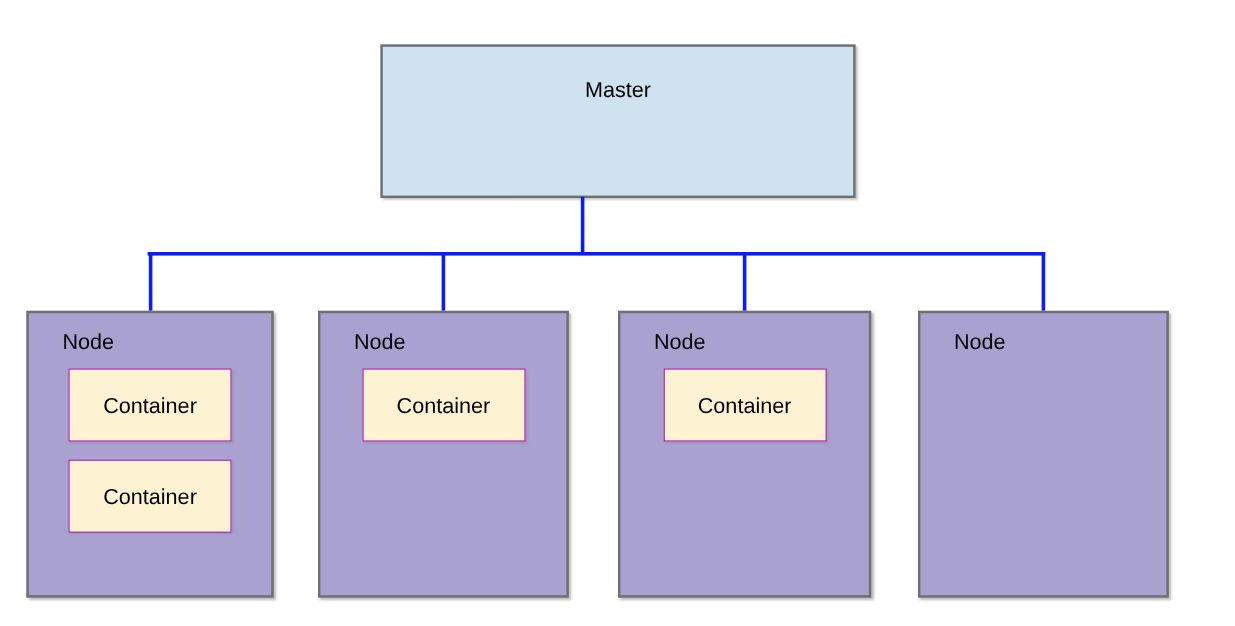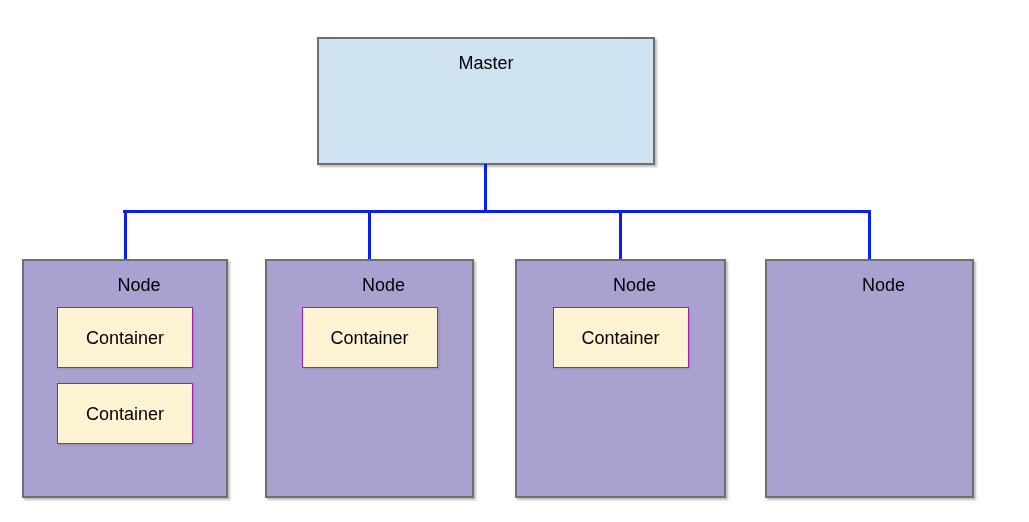--- a/index.html
+++ b/index.html
@@ -20,41 +20,40 @@
   .shape {
     box-sizing: border-box;
     border: 2px solid #6f6f6f;
     box-shadow: 2px 2px 2px rgba(120,120,120,0.5);
   }
   
   .master {
     position: absolute;
     left: 317px;
     top: 37px;
-    width: 338px;
+    width: 396px;
     height: 128px;
     background: #cfe2ef;
     text-align: center;
-    padding-top: 13px;
+    padding-top: 25px;
     font-size: 18px;
     line-height: 22px;
   }
   
   .node {
     position: absolute;
     top: 259px;
     height: 239px;
     background: #a9a1d0;
   }
   .node-1 { left: 22px;  width: 206px; }
   .node-2 { left: 265px; width: 209px; }
   .node-3 { left: 515px; width: 211px; }
   .node-4 { left: 765px; width: 209px; }
   .node-label {
-    text-align: center;
     margin-top: 13px;
     font-size: 18px;
     line-height: 22px;
     margin-left: 28px;
   }
   
   .container-box {
     box-sizing: border-box;
     width: 136px;
     height: 61px;

